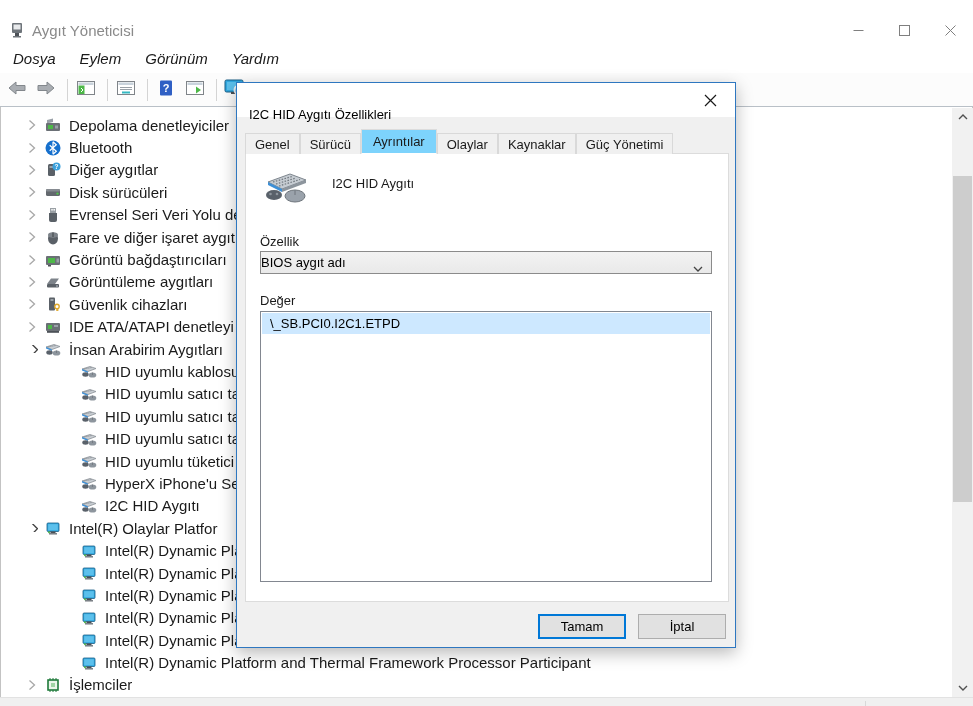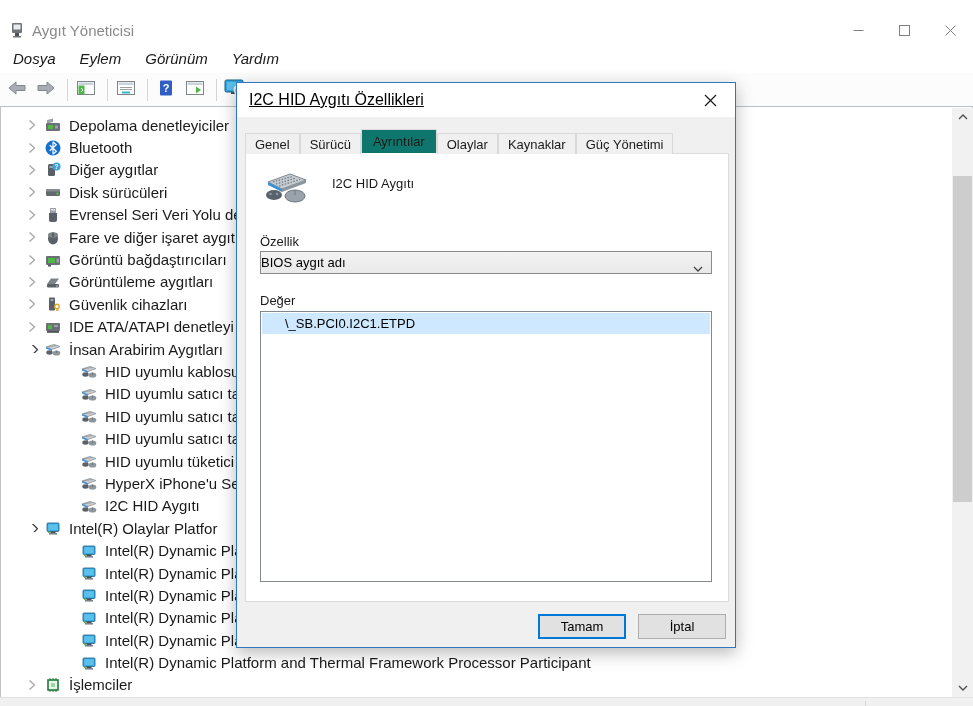--- a/index.html
+++ b/index.html
@@ -45,40 +45,40 @@
 
   
   .statusbar { position: absolute; left: 0; bottom: 0; right: 0; height: 25px; background: #f0f0f0;
                border-top: 1px solid #e2e2e2; }
   .status-divider { position: absolute; left: 865px; top: 3px; bottom: 3px; width: 1px; background: #d8d8d8; }
 
   
   .dialog { position: absolute; left: 236px; top: 66px; width: 500px; height: 566px; background: #f0f0f0;
             border: 1px solid #2e77c0; box-shadow: 0 5px 16px rgba(0,0,0,0.28); z-index: 10; }
   .dlg-titlebar { position: absolute; left: 0; top: 0; right: 0; height: 34px; background: #fff; }
-  .dlg-title { position: absolute; left: 12px; top: 8px; font-size: 16px; color: #000; white-space: nowrap; text-decoration: underline; }
+  .dlg-title { position: absolute; left: 12px; top: 24px; font-size: 13px; color: #000; white-space: nowrap; }
   .dlg-close { position: absolute; right: 10px; top: 4px; width: 30px; height: 26px; display: flex; align-items: center; justify-content: center; }
   .tabstrip { position: absolute; left: 8px; top: 46px; height: 25px; display: flex; align-items: flex-end; z-index: 3; }
   .tab { font-size: 13px; color: #1a1a1a; background: #f0f0f0; border: 1px solid #d9d9d9; border-bottom: none;
          height: 21px; padding: 0 9px; display: flex; align-items: center; }
-  .tab.active { background: #0f766e; height: 25px; padding: 0 11px; border: 1px solid #dcdcdc; border-bottom: 1px solid #fff;
+  .tab.active { background: #7dd3fc; height: 25px; padding: 0 11px; border: 1px solid #dcdcdc; border-bottom: 1px solid #fff;
                 position: relative; z-index: 4; }
   .tabpage { position: absolute; left: 8px; top: 70px; width: 484px; height: 449px; background: #fff;
              border: 1px solid #dcdcdc; z-index: 2; }
   .dev-icon { position: absolute; left: 18px; top: 14px; }
   .dev-name { position: absolute; left: 86px; top: 22px; font-size: 13px; color: #1a1a1a; }
   .field-label { position: absolute; left: 14px; font-size: 13px; color: #1a1a1a; }
   .lbl-property { top: 80px; } .lbl-value { top: 139px; }
   .combo { position: absolute; left: 14px; top: 97px; width: 452px; height: 23px;
            background: linear-gradient(#f3f3f3, #e9e9e9); border: 1px solid #8b8b8b;
            display: flex; align-items: center; font-size: 13px; color: #000; }
   .combo-chevron { position: absolute; right: 8px; top: 8px; }
   .listbox { position: absolute; left: 14px; top: 157px; width: 452px; height: 271px; background: #fff;
              border: 1px solid #828790; padding: 1px; }
-  .list-row { height: 21px; background: #cde8ff; display: flex; align-items: center; padding-left: 23px;
+  .list-row { height: 21px; background: #cde8ff; display: flex; align-items: center; padding-left: 8px;
               font-size: 13px; color: #000; white-space: nowrap; }
   .dlg-btn { position: absolute; top: 531px; width: 88px; height: 25px; background: #e1e1e1;
              font-size: 13px; color: #000; display: flex; align-items: center; justify-content: center; }
   .btn-ok { left: 301px; border: 2px solid #0078d7; }
   .btn-cancel { left: 401px; border: 1px solid #adadad; }
 </style>
 </head>
 <body>
 
 <div class="stage">

